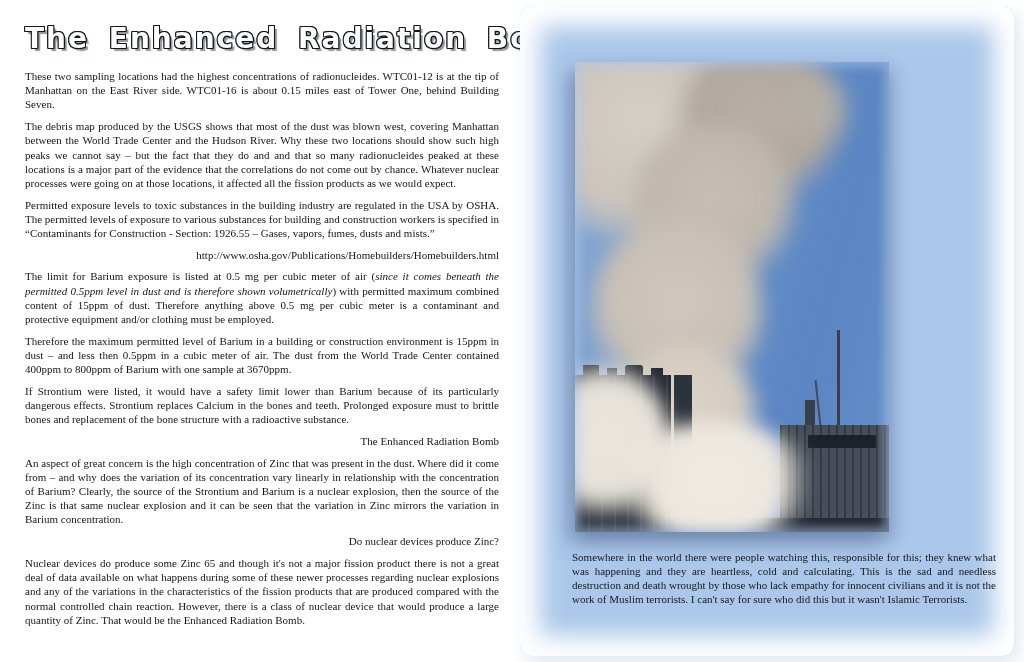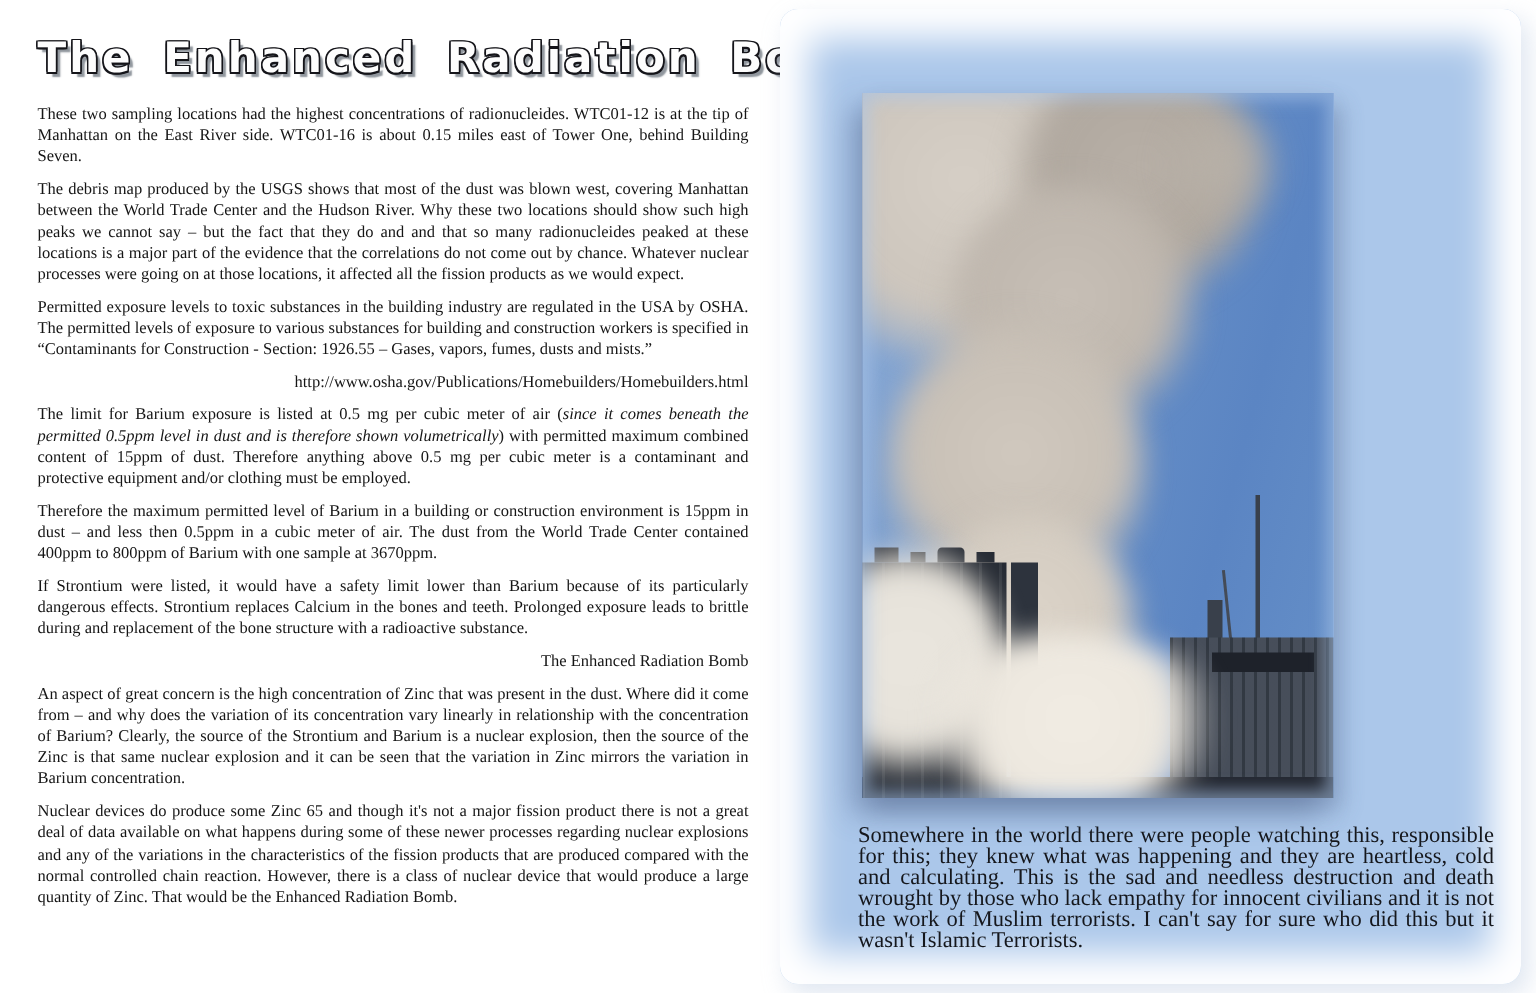--- a/index.html
+++ b/index.html
@@ -95,44 +95,45 @@
     background:#3d4551;
     background-image:repeating-linear-gradient(90deg, rgba(0,0,0,0.18) 0 2px, rgba(255,255,255,0.05) 2px 8px);
   }
   .bldg-right-band { position:absolute; left:28px; top:10px; width:68px; height:13px; background:#1e222a; }
   .antenna  { position:absolute; left:262px; top:268px; width:3px; height:96px; background:#39404b; }
   .antenna2 { position:absolute; left:242px; top:318px; width:2px; height:46px; background:#444b57; transform:rotate(-6deg); }
   .antenna3 { position:absolute; left:230px; top:338px; width:10px; height:26px; background:#39404b; }
 
   .caption {
     position:absolute; left:52px; top:544px; width:424px;
-    font-size:15px; line-height:14px; text-align:justify; color:#15171c;
+    font-size:11px; line-height:14px; text-align:justify; color:#15171c;
   }
 </style>
 </head>
 <body>
 
 <div class="text-page">
   <div class="doc-title">The Enhanced Radiation Bomb</div>
 
   <p>These two sampling locations had the highest concentrations of radionucleides. WTC01-12 is at the tip of Manhattan on the East River side. WTC01-16 is about 0.15 miles east of Tower One, behind Building Seven.</p>
   <p>The debris map produced by the USGS shows that most of the dust was blown west, covering Manhattan between the World Trade Center and the Hudson River. Why these two locations should show such high peaks we cannot say – but the fact that they do and and that so many radionucleides peaked at these locations is a major part of the evidence that the correlations do not come out by chance. Whatever nuclear processes were going on at those locations, it affected all the fission products as we would expect.</p>
   <p>Permitted exposure levels to toxic substances in the building industry are regulated in the USA by OSHA. The permitted levels of exposure to various substances for building and construction workers is specified in “Contaminants for Construction - Section: 1926.55 – Gases, vapors, fumes, dusts and mists.”</p>
 
   <p class="centered">http://www.osha.gov/Publications/Homebuilders/Homebuilders.html</p>
 
   <p><span>The limit for Barium exposure is listed at 0.5 mg per cubic meter of air (</span><span class="ital">since it comes beneath the permitted 0.5ppm level in dust and is therefore shown volumetrically</span><span>) with permitted maximum combined content of 15ppm of dust. Therefore anything above 0.5 mg per cubic meter is a contaminant and protective equipment and/or clothing must be employed.</span></p>
 
   <p>Therefore the maximum permitted level of Barium in a building or construction environment is 15ppm in dust – and less then 0.5ppm in a cubic meter of air. The dust from the World Trade Center contained 400ppm to 800ppm of Barium with one sample at 3670ppm.</p>
-  <p>If Strontium were listed, it would have a safety limit lower than Barium because of its particularly dangerous effects. Strontium replaces Calcium in the bones and teeth. Prolonged exposure leads to brittle during and replacement of the bone structure with a radioactive substance.</p>
+  <p>If Strontium were listed, it would have a safety limit lower than Barium because of its particularly dangerous effects. Strontium replaces Calcium in the bones and teeth. Prolonged exposure must to brittle bones and replacement of the bone structure with a radioactive substance.</p>
 
   <p class="centered">The Enhanced Radiation Bomb</p>
 
   <p>An aspect of great concern is the high concentration of Zinc that was present in the dust. Where did it come from – and why does the variation of its concentration vary linearly in relationship with the concentration of Barium? Clearly, the source of the Strontium and Barium is a nuclear explosion, then the source of the Zinc is that same nuclear explosion and it can be seen that the variation in Zinc mirrors the variation in Barium concentration.</p>
 
+  <p class="centered">Do nuclear devices produce Zinc?</p>
 
   <p>Nuclear devices do produce some Zinc 65 and though it's not a major fission product there is not a great deal of data available on what happens during some of these newer processes regarding nuclear explosions and any of the variations in the characteristics of the fission products that are produced compared with the normal controlled chain reaction. However, there is a class of nuclear device that would produce a large quantity of Zinc. That would be the Enhanced Radiation Bomb.</p>
 </div>
 
 <div class="panel">
 
   <div class="photo">
 
     <div class="puff puff1"></div>
     <div class="puff puff2"></div>

